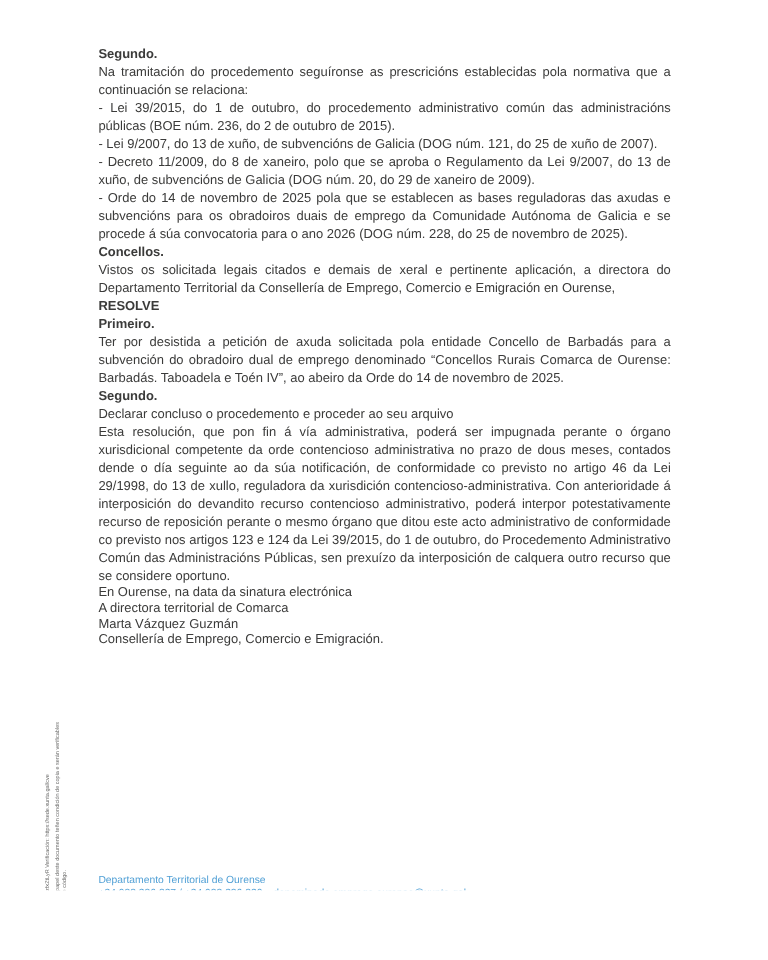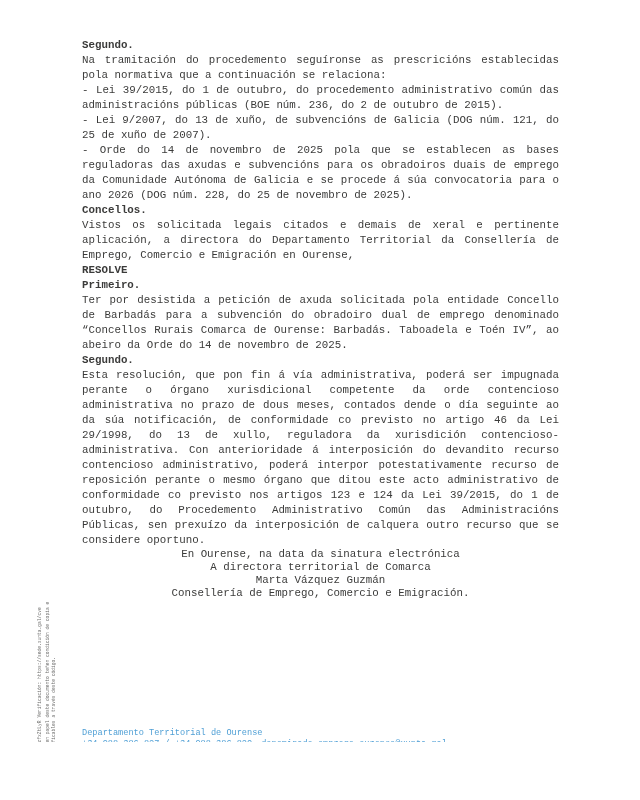--- a/index.html
+++ b/index.html
@@ -1,36 +1,36 @@
 <!DOCTYPE html>
 <html><head>
 <meta charset="utf-8">
 <style>
   html,body{margin:0;padding:0;background:#ffffff;}
   .page{
     position:relative;
     width:640px;height:742px;
     background:#ffffff;
     overflow:hidden;
-    font-family:Liberation Mono, monospace;
+    font-family:Liberation Sans, sans-serif;
     color:#3b3b3a;
   }
   .content{
     position:absolute;left:82px;top:38px;width:477px;
     font-size:10.8px;line-height:15px;text-align:justify;
   }
   .content p, .content div{margin:0;}
   .hd{font-weight:bold;}
   .intro{margin-top:3px;}
   .li{margin-top:4px;}
   .mt13{margin-top:13px;}
   .mt14{margin-top:14px;}
   .mt15{margin-top:15px;}
   .mt19{margin-top:19px;}
-  .sig{margin-top:11px;line-height:13px;text-align:center;}
+  .sig{margin-top:11px;line-height:13px;text-align:left;}
   .footer{
     position:absolute;left:82px;top:704px;
     font-size:8.6px;line-height:11px;
     color:#4f9fd5;text-align:left;margin-top:24px;
   }
   .footer .email{margin-left:9px;}
   .side-note{
     position:absolute;left:37px;top:770px;
     transform-origin:0 0;
     transform:rotate(-90deg);
@@ -51,31 +51,33 @@
 
 <div class="page">
 
   <div class="content">
 
     <p class="hd">Segundo.</p>
     <p class="intro">Na tramitación do procedemento seguíronse as prescricións establecidas pola normativa que a continuación se relaciona:</p>
 
     <p class="li">-  Lei 39/2015, do 1 de outubro, do procedemento administrativo común das administracións públicas (BOE núm. 236, do 2 de outubro de 2015).</p>
     <p class="li">-  Lei 9/2007, do 13 de xuño, de subvencións de Galicia (DOG núm. 121, do 25 de xuño de 2007).</p>
+    <p class="li">-  Decreto 11/2009, do 8 de xaneiro, polo que se aproba o Regulamento da Lei 9/2007, do 13 de xuño, de subvencións de Galicia (DOG núm. 20, do 29 de xaneiro de 2009).</p>
     <p class="li">- Orde do 14 de novembro de 2025  pola que se establecen as bases reguladoras das axudas e subvencións para os obradoiros duais de  emprego da Comunidade Autónoma de Galicia e se procede á súa convocatoria para o ano 2026 (DOG núm. 228, do 25 de novembro de 2025).</p>
 
     <p class="hd mt13">Concellos.</p>
     <p>Vistos os solicitada legais citados e demais de xeral e pertinente aplicación, a directora do Departamento Territorial da Consellería de Emprego, Comercio e Emigración en Ourense,</p>
 
     <p class="hd mt14">RESOLVE</p>
 
     <p class="hd mt19">Primeiro.</p>
     <p>Ter por desistida a petición de axuda solicitada pola entidade Concello de Barbadás para a subvención do obradoiro dual de emprego denominado “Concellos Rurais Comarca de Ourense: Barbadás. Taboadela e Toén IV”, ao abeiro da Orde do 14 de novembro de 2025.</p>
 
     <p class="hd mt14">Segundo.</p>
+    <p>Declarar concluso o procedemento e proceder ao seu arquivo</p>
 
     <p class="mt15">Esta resolución, que pon fin á vía administrativa, poderá ser impugnada perante o órgano xurisdicional competente da orde contencioso administrativa no prazo de dous meses, contados dende o día seguinte ao da súa notificación, de conformidade co previsto no artigo 46 da Lei 29/1998, do 13 de xullo, reguladora da xurisdición contencioso-administrativa. Con anterioridade á interposición do devandito recurso contencioso administrativo, poderá interpor potestativamente recurso de reposición perante o mesmo órgano que ditou este acto administrativo de conformidade co previsto nos artigos 123 e 124 da Lei 39/2015, do 1 de outubro, do Procedemento Administrativo Común das Administracións Públicas, sen prexuízo da interposición de calquera outro recurso que se considere oportuno.</p>
 
     <div class="sig">
       <p>En Ourense, na data da sinatura electrónica</p>
       <p>A directora territorial de Comarca</p>
       <p>Marta Vázquez Guzmán</p>
       <p>Consellería de Emprego, Comercio e Emigración.</p>
     </div>
 

